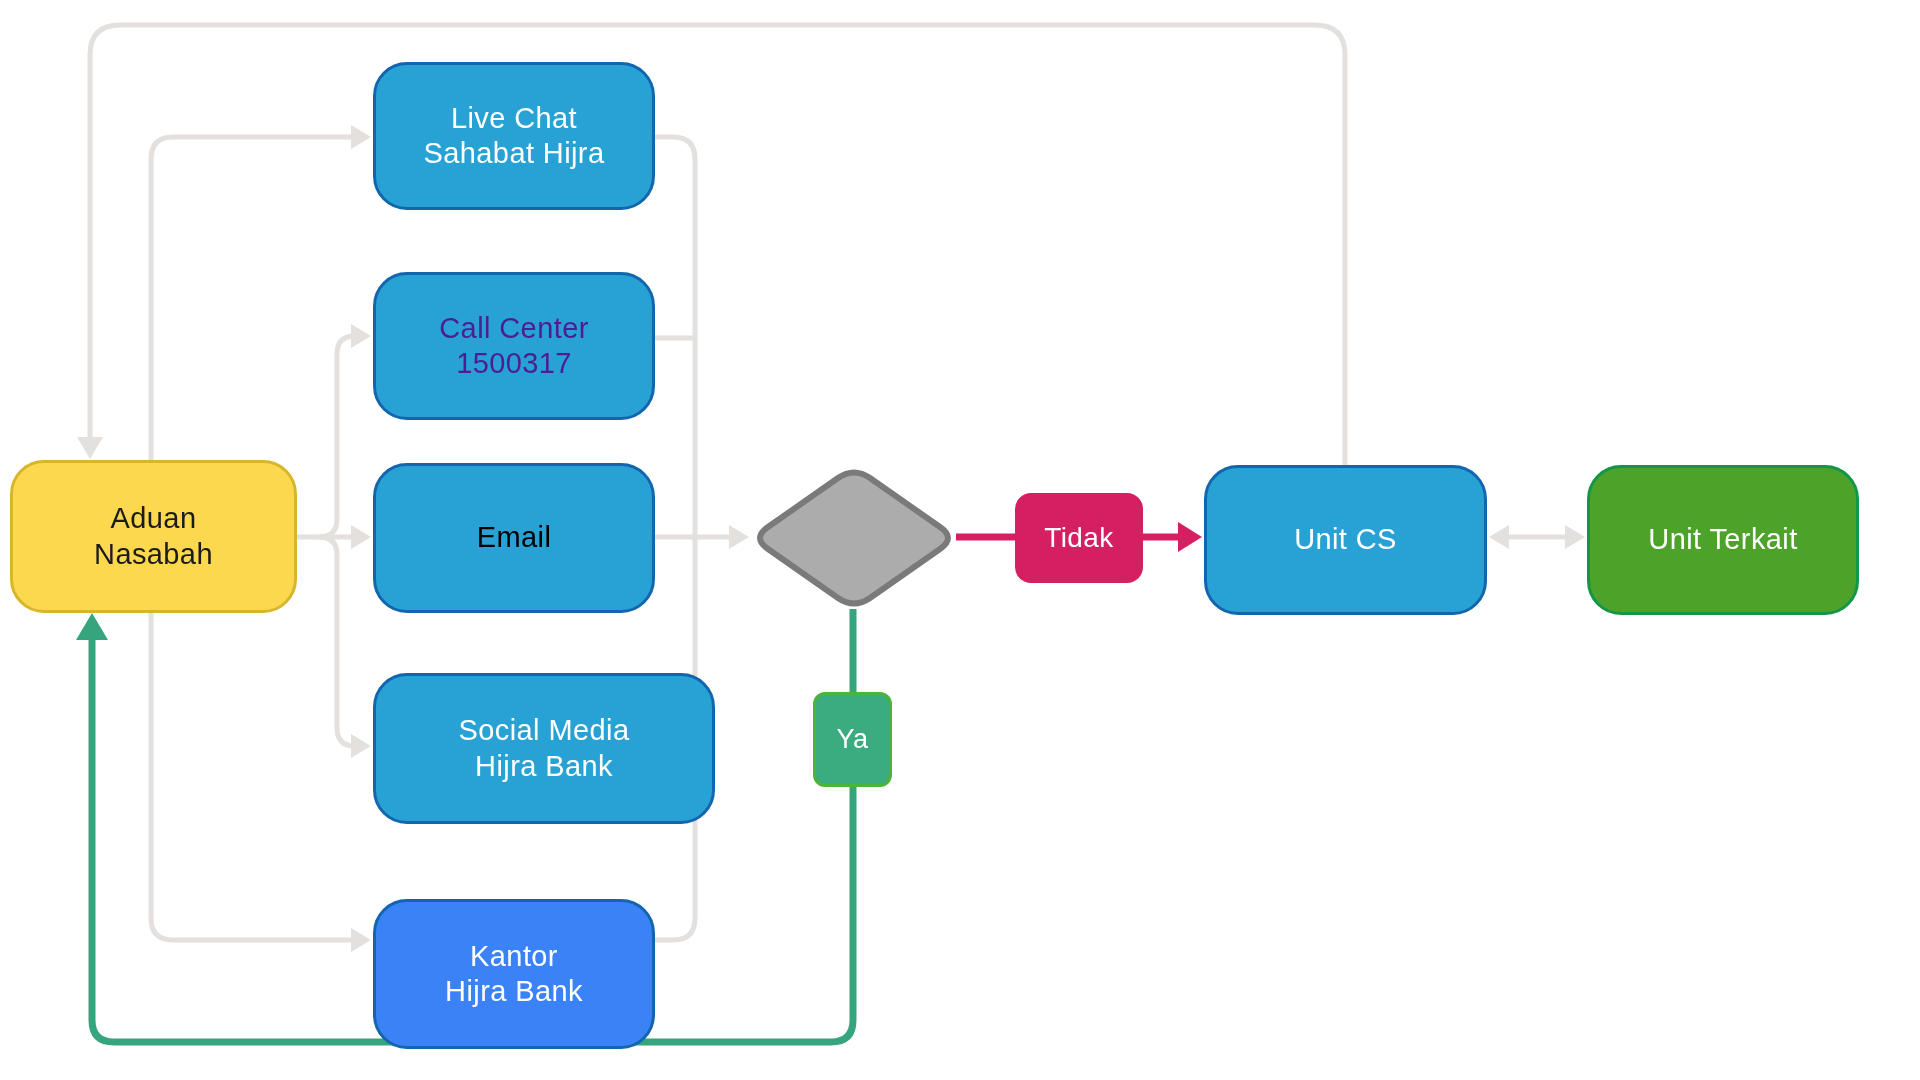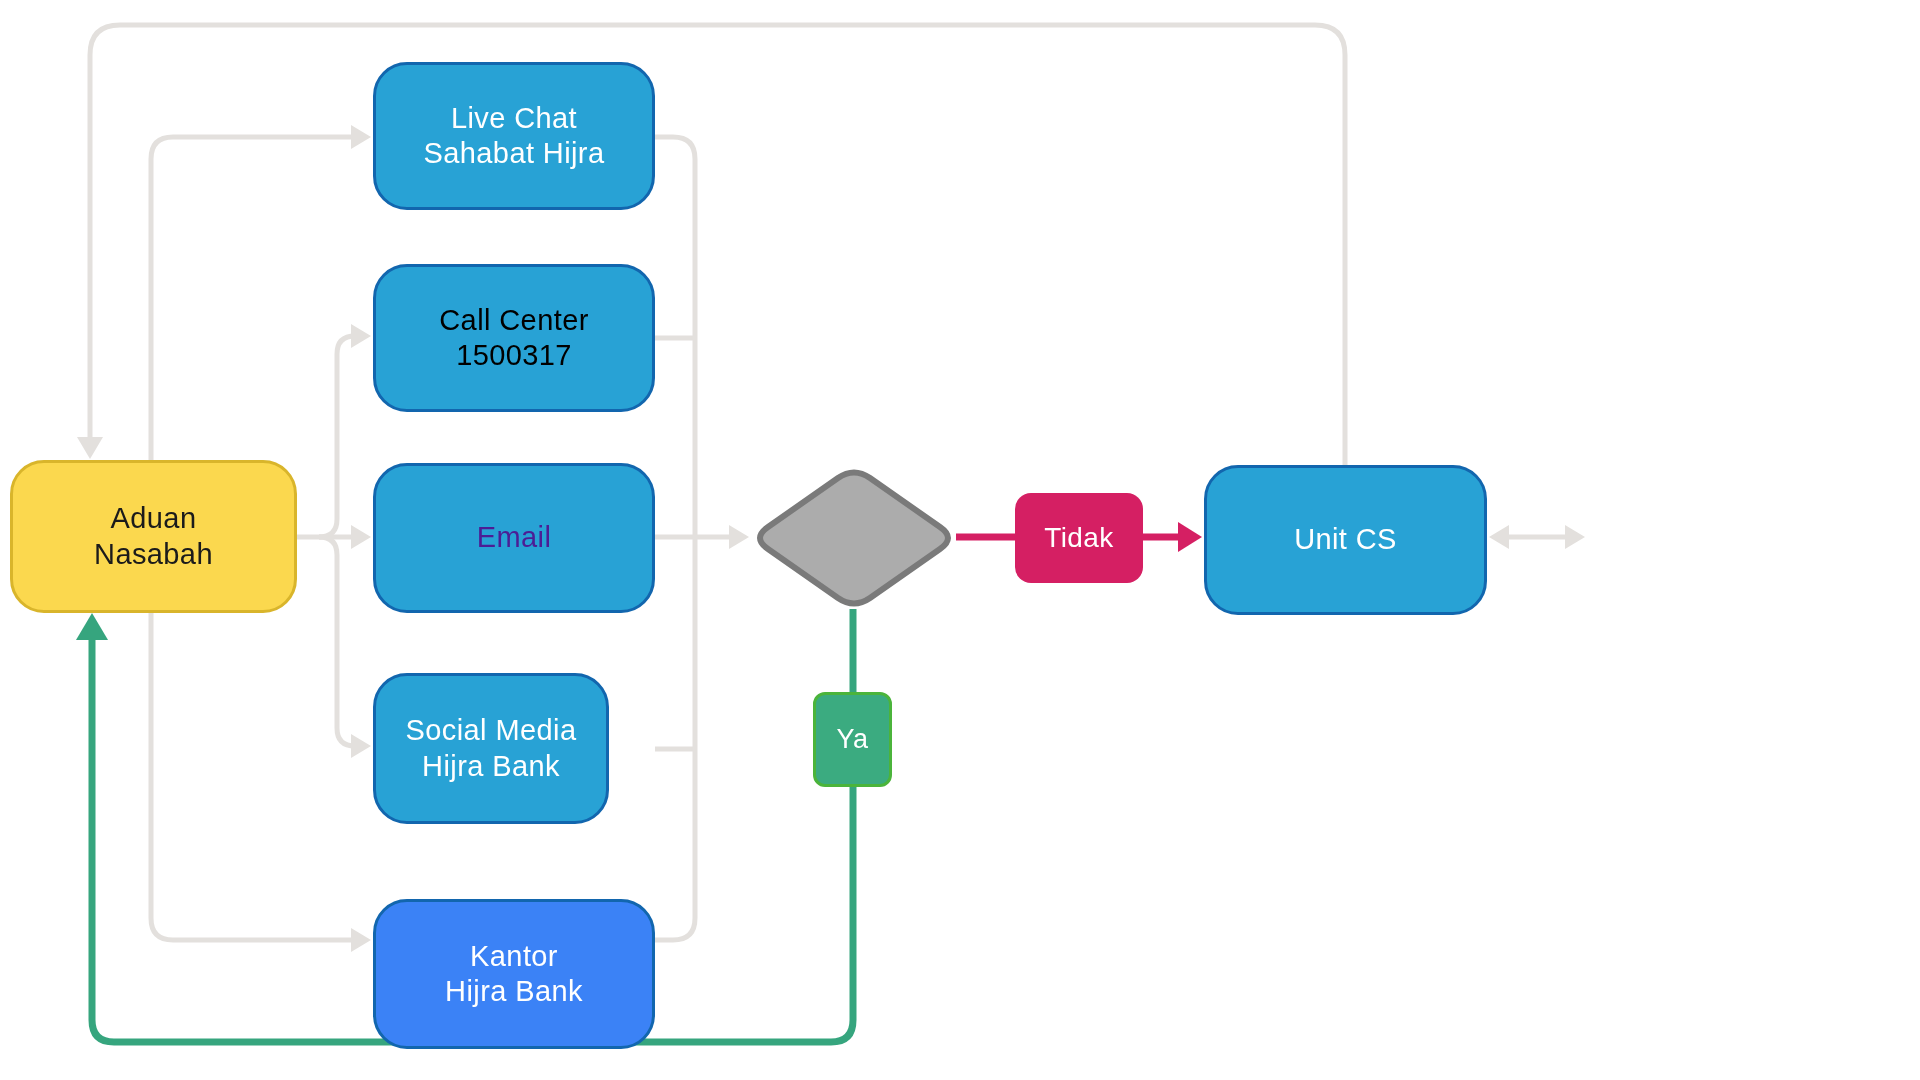--- a/index.html
+++ b/index.html
@@ -79,30 +79,30 @@
   <div class="node" style="left: 10px; top: 460px; width: 287px; height: 153px; background-color: rgb(251, 216, 78); border-color: rgb(217, 181, 43); color: rgb(27, 27, 27);">
     <span class="lbl">Aduan
 Nasabah</span>
   </div>
 
   <div class="node" style="left: 373px; top: 62px; width: 282px; height: 148px; background-color: rgb(40, 162, 213); border-color: rgb(18, 102, 174); color: rgb(255, 255, 255);">
     <span class="lbl">Live Chat
 Sahabat Hijra</span>
   </div>
 
-  <div class="node" style="left: 373px; top: 264px; width: 282px; height: 148px; background-color: rgb(40, 162, 213); border-color: rgb(18, 102, 174); color: #000000;">
+  <div class="node" style="left: 373px; top: 272px; width: 282px; height: 148px; background-color: rgb(40, 162, 213); border-color: rgb(18, 102, 174); color: #4c1d95;">
     <span class="lbl">Call Center
 1500317</span>
   </div>
 
-  <div class="node" style="left: 373px; top: 463px; width: 282px; height: 150px; background-color: rgb(40, 162, 213); border-color: rgb(18, 102, 174); color: #4c1d95;">
+  <div class="node" style="left: 373px; top: 463px; width: 282px; height: 150px; background-color: rgb(40, 162, 213); border-color: rgb(18, 102, 174); color: #000000;">
     <span class="lbl">Email</span>
   </div>
 
-  <div class="node" style="left: 373px; top: 673px; width: 236px; height: 151px; background-color: rgb(40, 162, 213); border-color: rgb(18, 102, 174); color: rgb(255, 255, 255);">
+  <div class="node" style="left: 373px; top: 673px; width: 342px; height: 151px; background-color: rgb(40, 162, 213); border-color: rgb(18, 102, 174); color: rgb(255, 255, 255);">
     <span class="lbl">Social Media
 Hijra Bank</span>
   </div>
 
   <div class="node" style="left: 373px; top: 899px; width: 282px; height: 150px; background-color: #3b82f6; border-color: rgb(18, 102, 174); color: rgb(255, 255, 255);">
     <span class="lbl">Kantor
 Hijra Bank</span>
   </div>
 
 
@@ -111,14 +111,17 @@
   </div>
 
   <div class="node node-tiny" style="left: 813px; top: 692px; width: 79px; height: 95px; background-color: rgb(59, 171, 128); border-color: rgb(75, 180, 59); color: rgb(255, 255, 255);">
     <span class="lbl">Ya</span>
   </div>
 
   <div class="node" style="left: 1204px; top: 465px; width: 283px; height: 150px; background-color: rgb(40, 162, 213); border-color: rgb(18, 102, 174); color: rgb(255, 255, 255); text-align: center;">
     <span class="lbl">Unit CS</span>
   </div>
 
+  <div class="node" style="left: 1587px; top: 465px; width: 272px; height: 150px; background-color: rgb(77, 163, 42); border-color: rgb(20, 149, 73); color: rgb(255, 255, 255);">
+    <span class="lbl">Unit Terkait</span>
+  </div>
 
 </div>
 
 </body></html>

